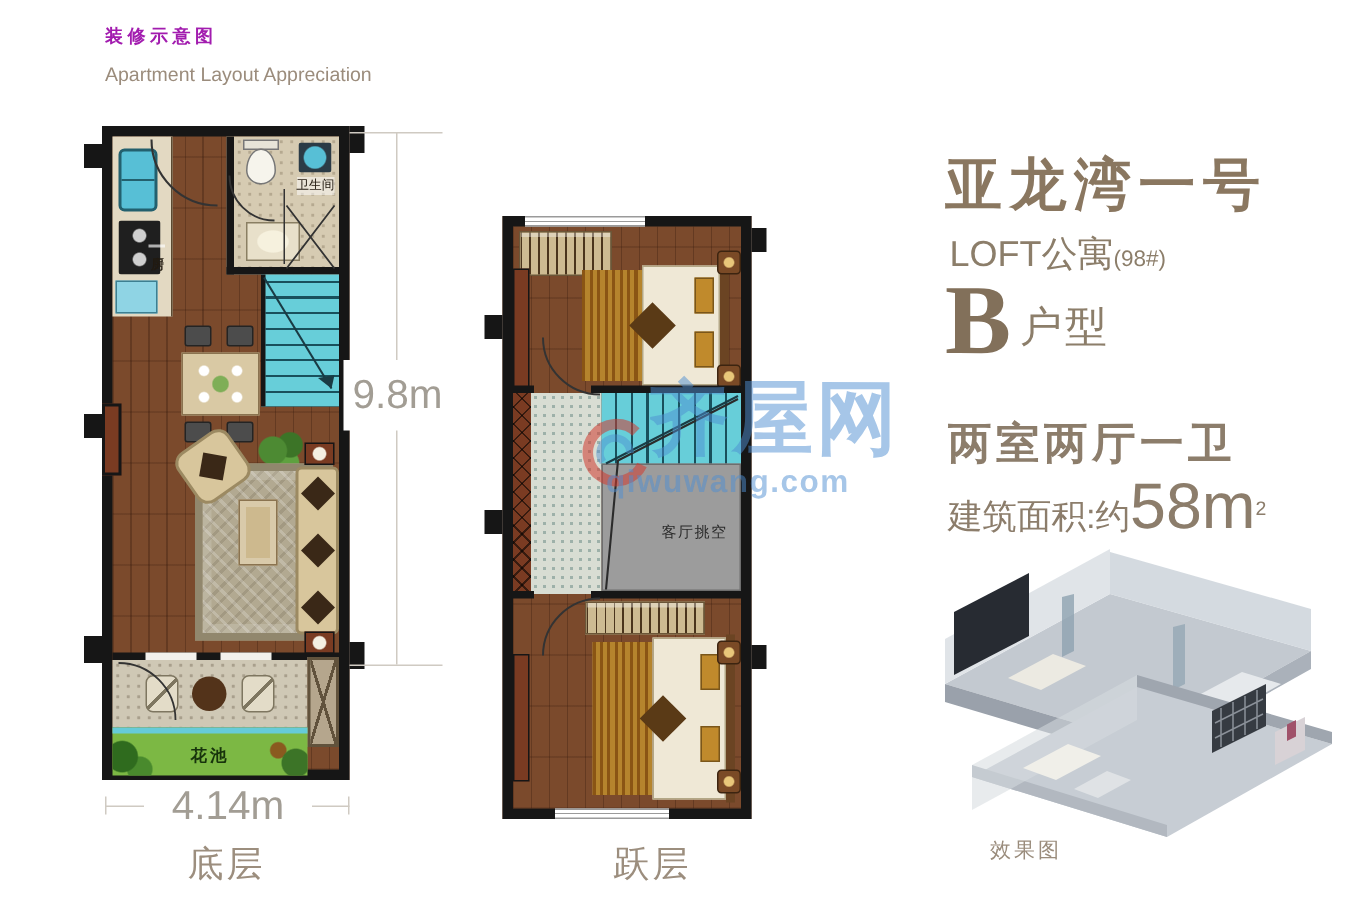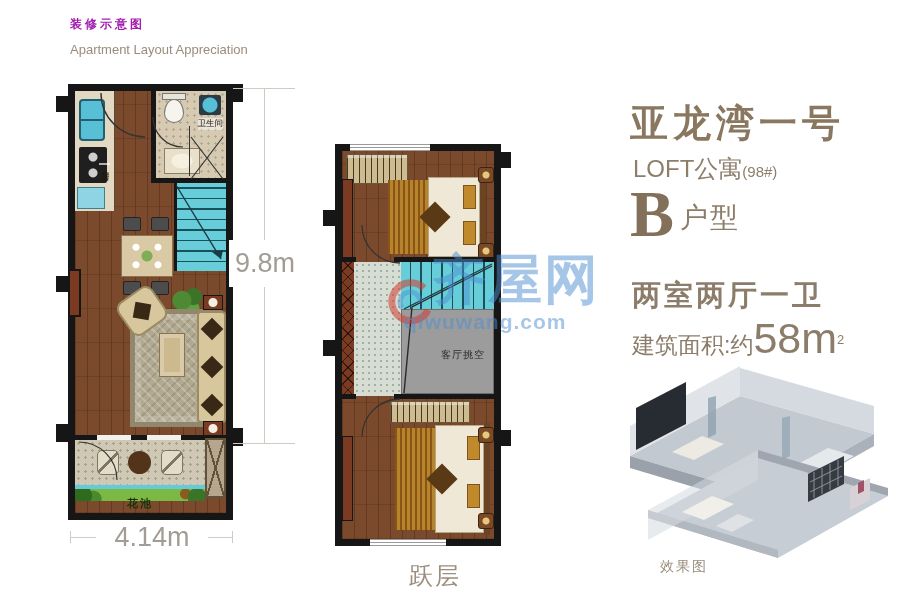--- a/index.html
+++ b/index.html
@@ -77,21 +77,21 @@
   .wall-terrace { left:0; top:344px; width:151px; height:5px; background:#161616; }
   .wt-gap { top:344px; height:5px; background:#f3f1ec; }
   .terrace { left:0; top:349px; width:130px; height:45px; background:#cfc8b5;
              background-image:radial-gradient(rgba(120,110,90,.45) 1px, transparent 1.3px); background-size:7px 7px; }
   .t-chair { width:22px; height:25px; background:#e3dcc8; border:1px solid #7e7660; border-radius:5px;
              background-image:linear-gradient(135deg, transparent 46%, #7e7660 46% 54%, transparent 54%); }
   .t-table { left:53px; top:11px; width:23px; height:23px; border-radius:50%; background:#53331a; }
   .storage { left:130px; top:347px; width:21px; height:60px; background:#b5a68d; border:2px solid #61523c;
              background-image:linear-gradient(to top right, transparent calc(50% - 1px), #61523c calc(50% - 1px) calc(50% + 1px), transparent calc(50% + 1px)),
                               linear-gradient(to bottom right, transparent calc(50% - 1px), #61523c calc(50% - 1px) calc(50% + 1px), transparent calc(50% + 1px)); }
-  .flowerbed { left:0; top:394px; width:130px; height:16px; background:#7cb844; border-top:4px solid #66cbd8;
+  .flowerbed { left:0; top:394px; width:130px; height:32px; background:#7cb844; border-top:4px solid #66cbd8;
                background-image:radial-gradient(circle at 5% 55%, #2f6b1e 10px, transparent 11px),
                                 radial-gradient(circle at 14% 85%, #498a2d 8px, transparent 9px),
                                 radial-gradient(circle at 94% 70%, #3c7427 9px, transparent 10px),
                                 radial-gradient(circle at 85% 40%, #8a5a1f 5px, transparent 6px); }
   .fb-label { width:100%; text-align:center; top:7px; font-size:11px; color:#17330c; font-weight:bold; letter-spacing:2px; }
 
   
   .wardrobe { background:#cdbb92; border:1px solid #6b5638;
               background-image:repeating-linear-gradient(90deg, #4a351d 0 1px, transparent 1px 6px);
               box-shadow:inset 0 3px 0 rgba(255,255,255,.35); }
@@ -288,20 +288,21 @@
   <div class="abs dim-line" style="left:264px;top:88px;width:1px;height:355px;"></div>
   <div class="abs dim-line" style="left:233px;top:88px;width:62px;height:1px;"></div>
   <div class="abs dim-line" style="left:233px;top:443px;width:62px;height:1px;"></div>
   <div class="abs dim-text" style="left:229px;top:240px;width:72px;padding:8px 4px;">9.8m</div>
 
   <div class="abs dim-line" style="left:70px;top:537px;width:163px;height:1px;"></div>
   <div class="abs dim-line" style="left:70px;top:531px;width:1px;height:12px;"></div>
   <div class="abs dim-line" style="left:232px;top:531px;width:1px;height:12px;"></div>
   <div class="abs dim-text" style="left:96px;top:522px;width:112px;">4.14m</div>
 
+  <div class="abs plan-caption" style="left:68px;top:560px;width:166px;">底层</div>
   <div class="abs plan-caption" style="left:352px;top:560px;width:166px;">跃层</div>
 
   <div class="abs watermark">
     <svg style="position:absolute;left:0;top:24px;width:48px;height:48px;" viewBox="0 0 48 48">
       <path d="M 38 10 A 19 19 0 1 0 42 32" fill="none" stroke="rgba(210,59,47,.55)" stroke-width="7"></path>
       <path d="M 16 30 A 10 10 0 1 1 34 24" fill="none" stroke="rgba(77,142,209,.45)" stroke-width="5"></path>
     </svg>
     <div class="wm-cn">齐屋网</div>
     <div class="wm-domain">qiwuwang.com</div>
   </div>

